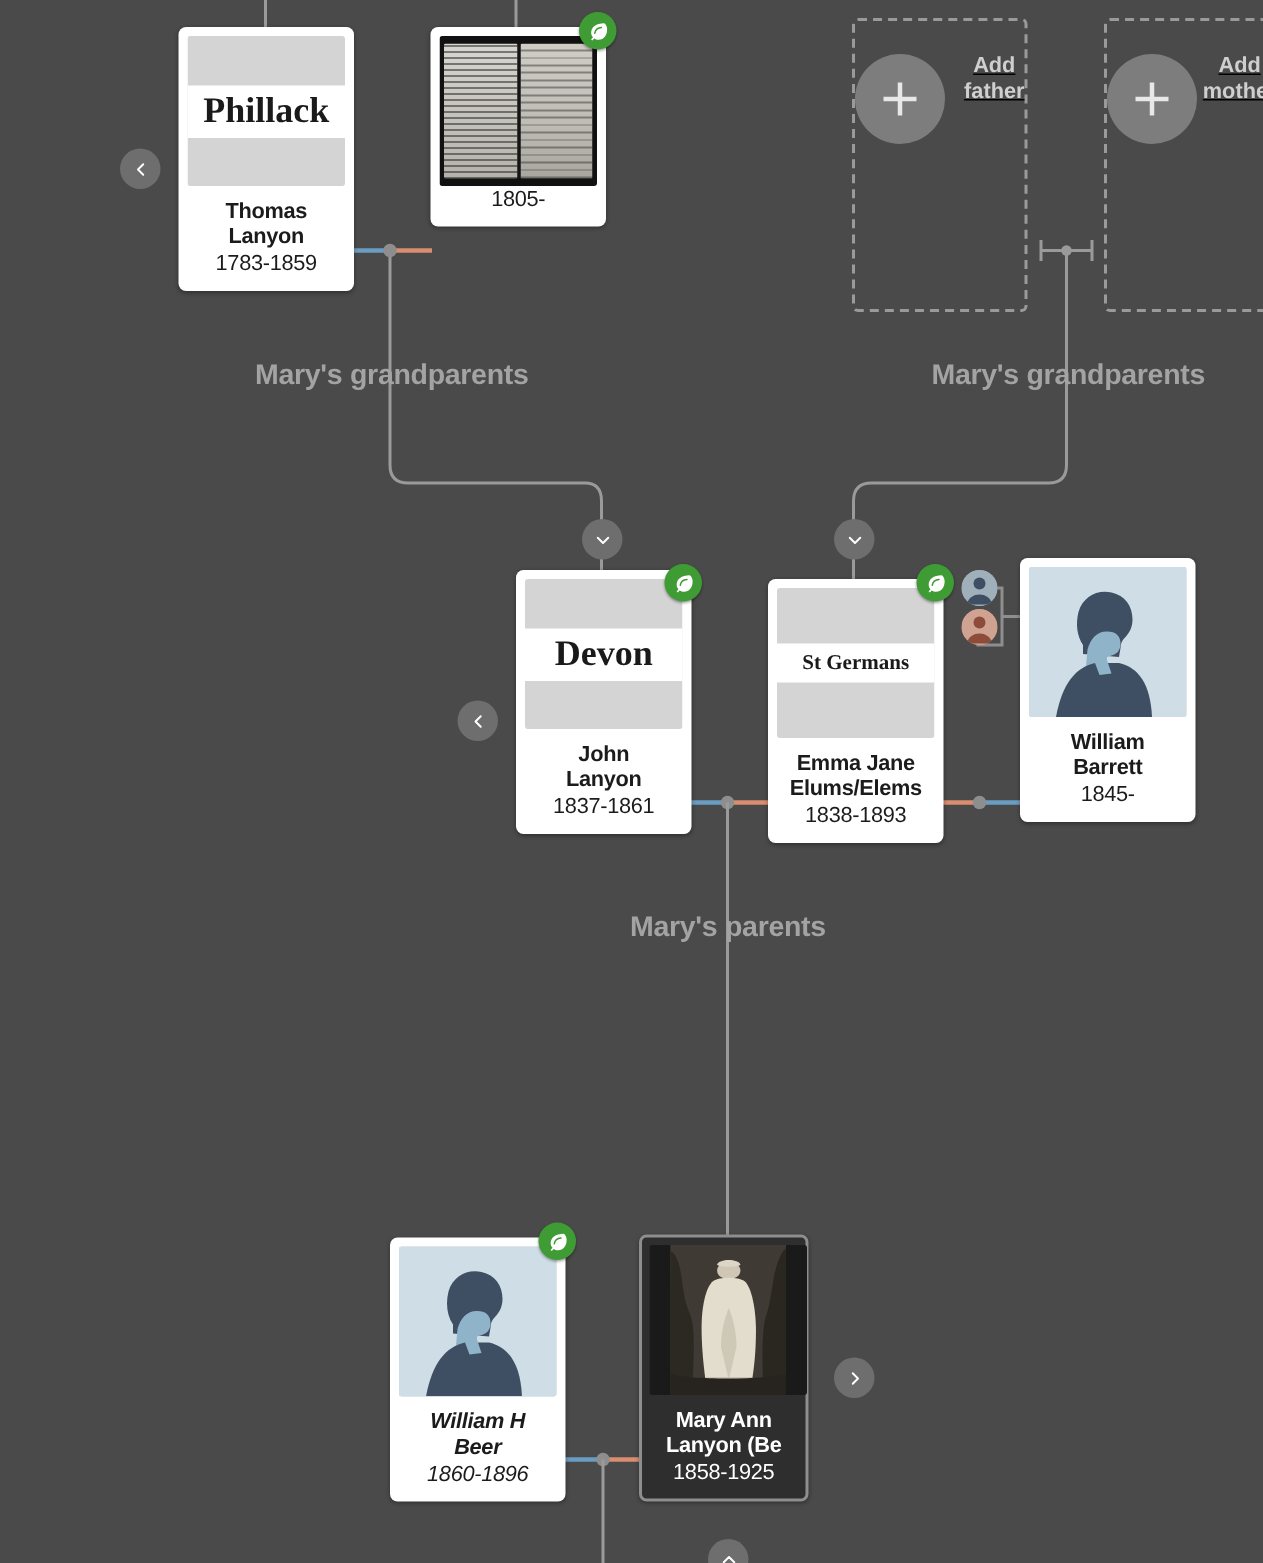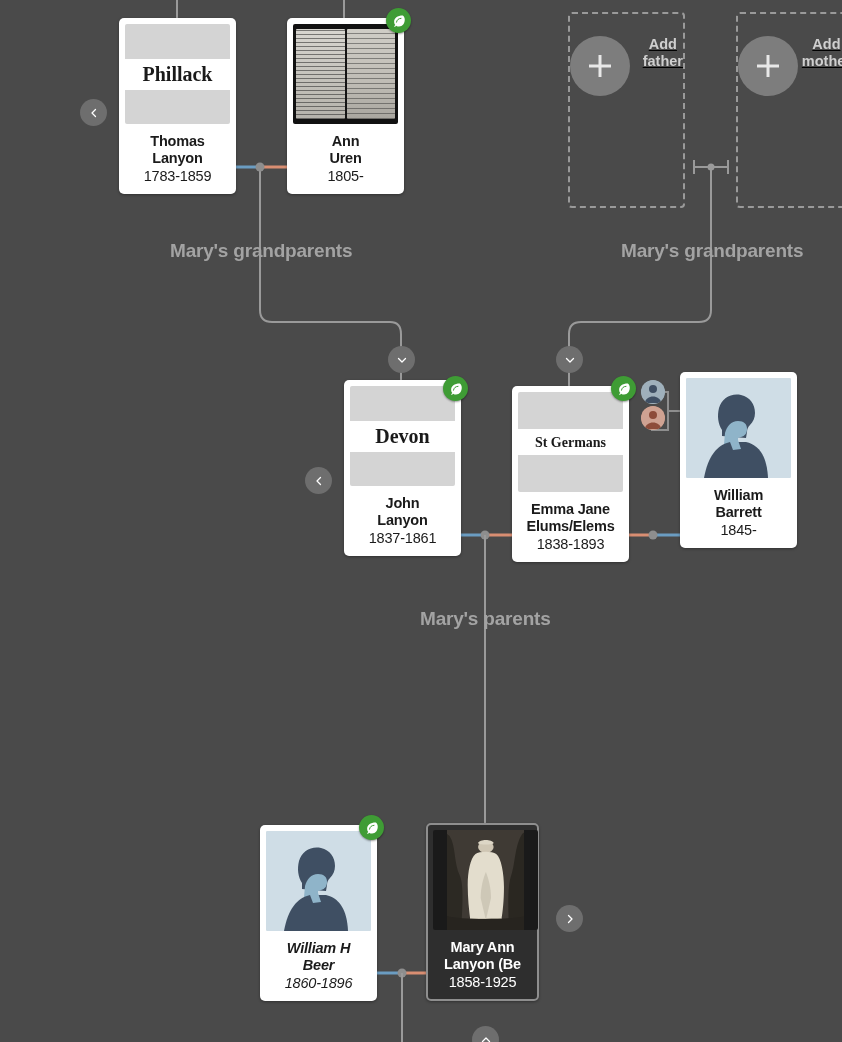--- a/index.html
+++ b/index.html
@@ -78,21 +78,21 @@
     background: #ffffff;
     padding: 4px 0;
     text-align: center;
   }
   .thumb-record .band span {
     font-family: "Liberation Serif", serif;
     font-weight: bold;
     color: #1a1a1a;
     white-space: nowrap;
   }
-  .thumb-record.big .band span { font-size: 20px; }
+  .thumb-record.big .band span { font-size: 24px; }
   .thumb-record.small .band span { font-size: 14px; }
 
   
   .thumb-book {
     width: 100%; height: 100%;
     background: #111;
     display: flex; align-items: center; justify-content: center;
     padding: 5px 3px;
   }
   .thumb-book .pages {
@@ -277,24 +277,20 @@
   </div>
 
   <div class="card" style="left:287px; top:18px;">
     <div class="card-thumb">
       <div class="thumb-book">
         <div class="pages">
           <div class="pg"></div>
             <div class="pg r"></div>
         </div>
       </div>
-    </div>
-    <div class="card-name">
-      <div>Ann</div>
-      <div>Uren</div>
     </div>
     <div class="card-dates">1805-</div>
   </div>
   <div class="leaf-badge" style="left:386px; top:8px;">
     <svg width="15" height="15" viewBox="0 0 24 24" aria-hidden="true">
       <path d="M19 4c-9 0-14 4.2-14 10.2 0 2 .7 3.6 1.9 4.8l-2 2.3 1.3 1.2 2-2.3c1.3 1 2.9 1.5 4.7 1.5 5.6 0 9.1-4.6 9.1-11.2C22 7.6 20.8 5.4 19 4z" fill="#ffffff"></path>
       <path d="M16 8.5c-4.2.3-6.6 2.5-7.2 6.2" fill="none" stroke="#3f9c35" stroke-width="1.6" stroke-linecap="round"></path>
     </svg>
   </div>
 

